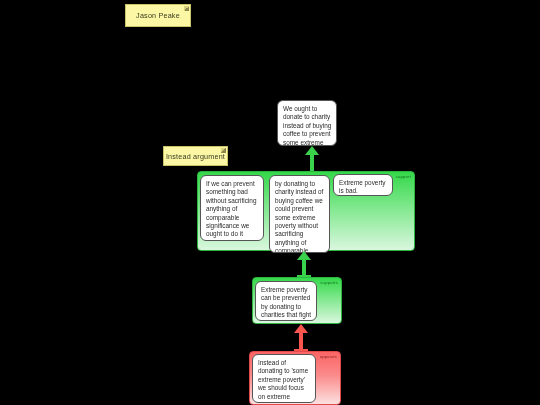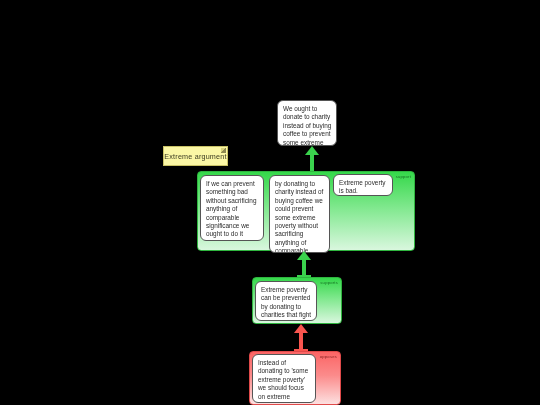--- a/index.html
+++ b/index.html
@@ -104,23 +104,27 @@
   #conn-opposes{left:288px;top:324px;width:26px;height:28px;}
   #conn-opposes .head{top:0;}
   #conn-opposes .stem{top:8px;height:20px;}
   #conn-opposes .foot{bottom:0;}
 </style>
 </head>
 <body>
 
 <div id="canvas">
 
+  <div class="note" id="note-title">
+    <span>Jason Peake</span>
+    <span class="fold"></span>
+  </div>
 
   <div class="note" id="note-singers">
-    <span>Extreme argument</span>
+    <span>Instead argument</span>
     <span class="fold"></span>
   </div>
 
   <div class="claim" id="claim-conclusion">We ought to donate to charity instead of buying coffee to prevent some extreme poverty</div>
 
   <div class="conn green" id="conn-main">
     <span class="head"></span>
     <span class="stem"></span>
   </div>
 

